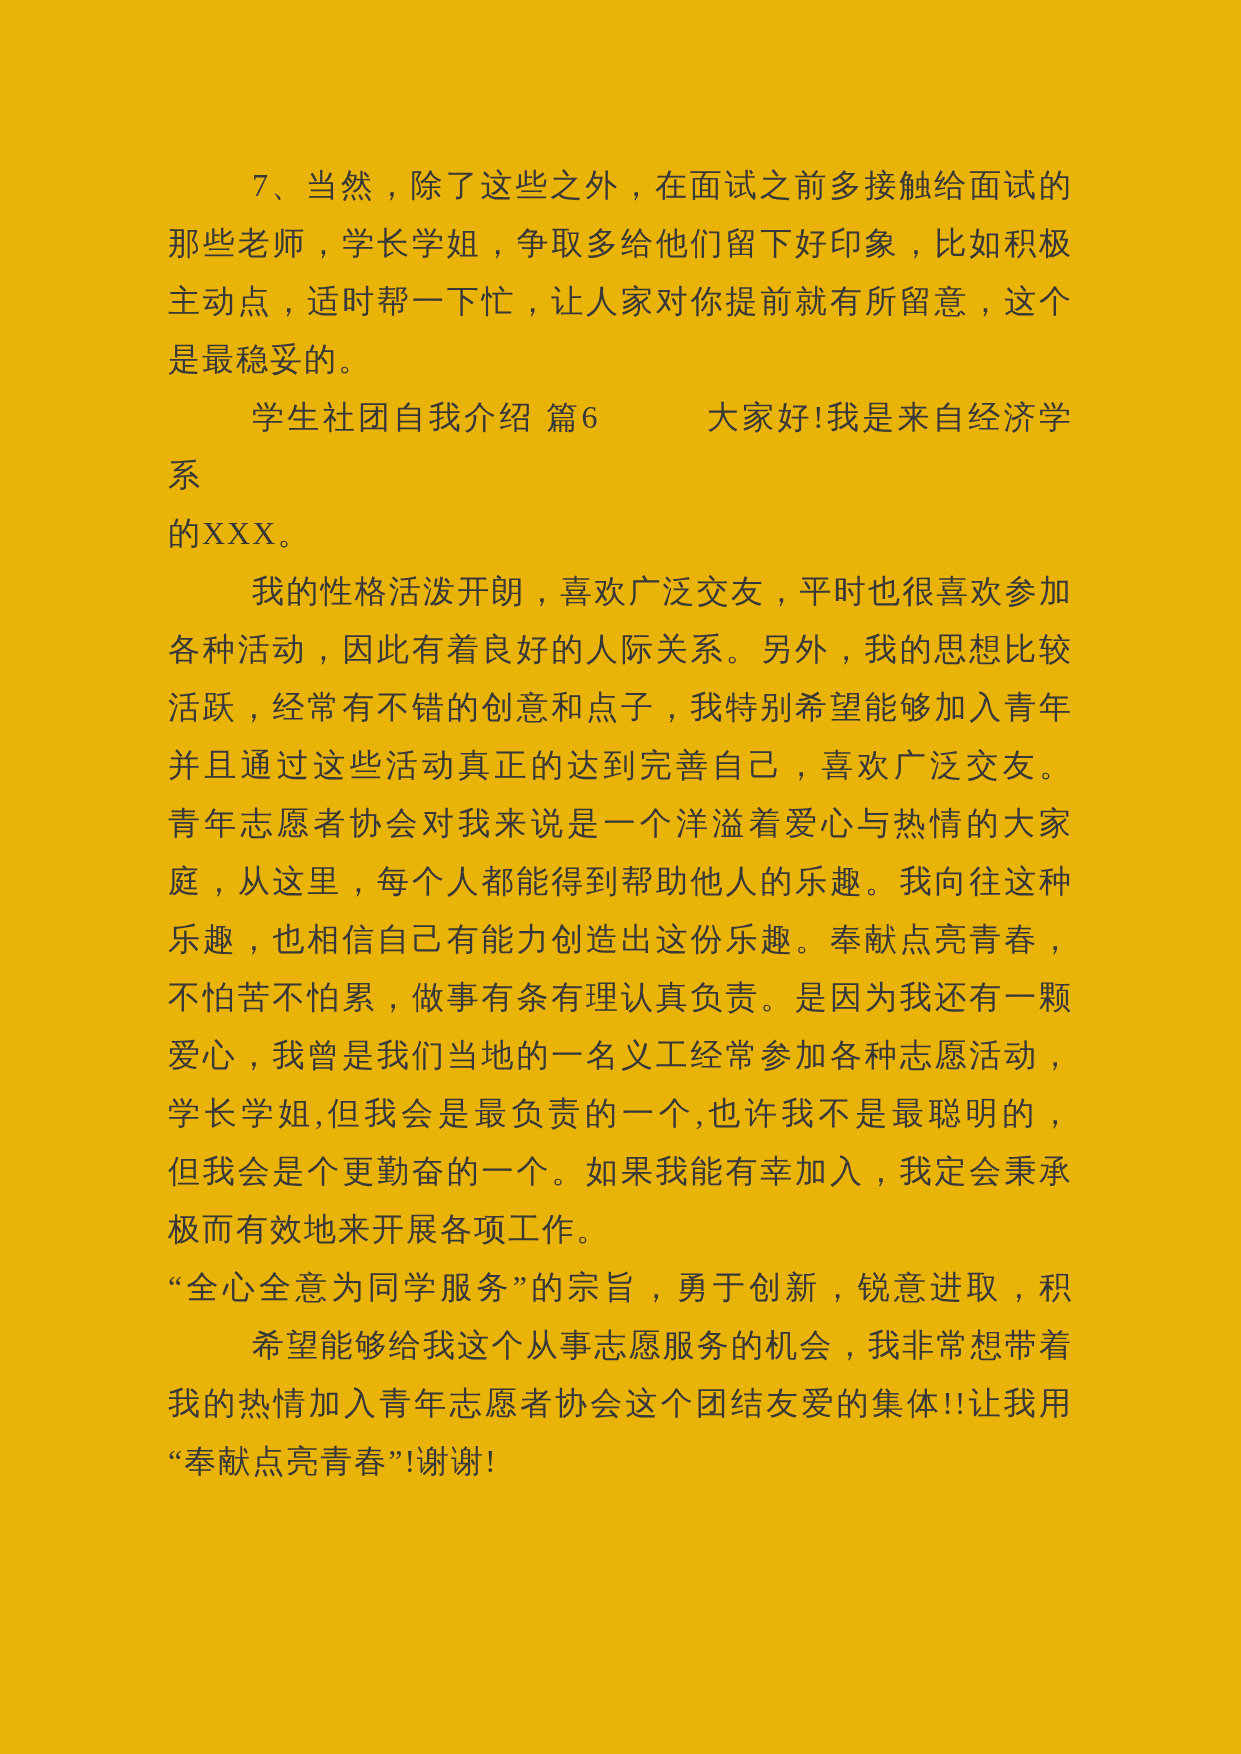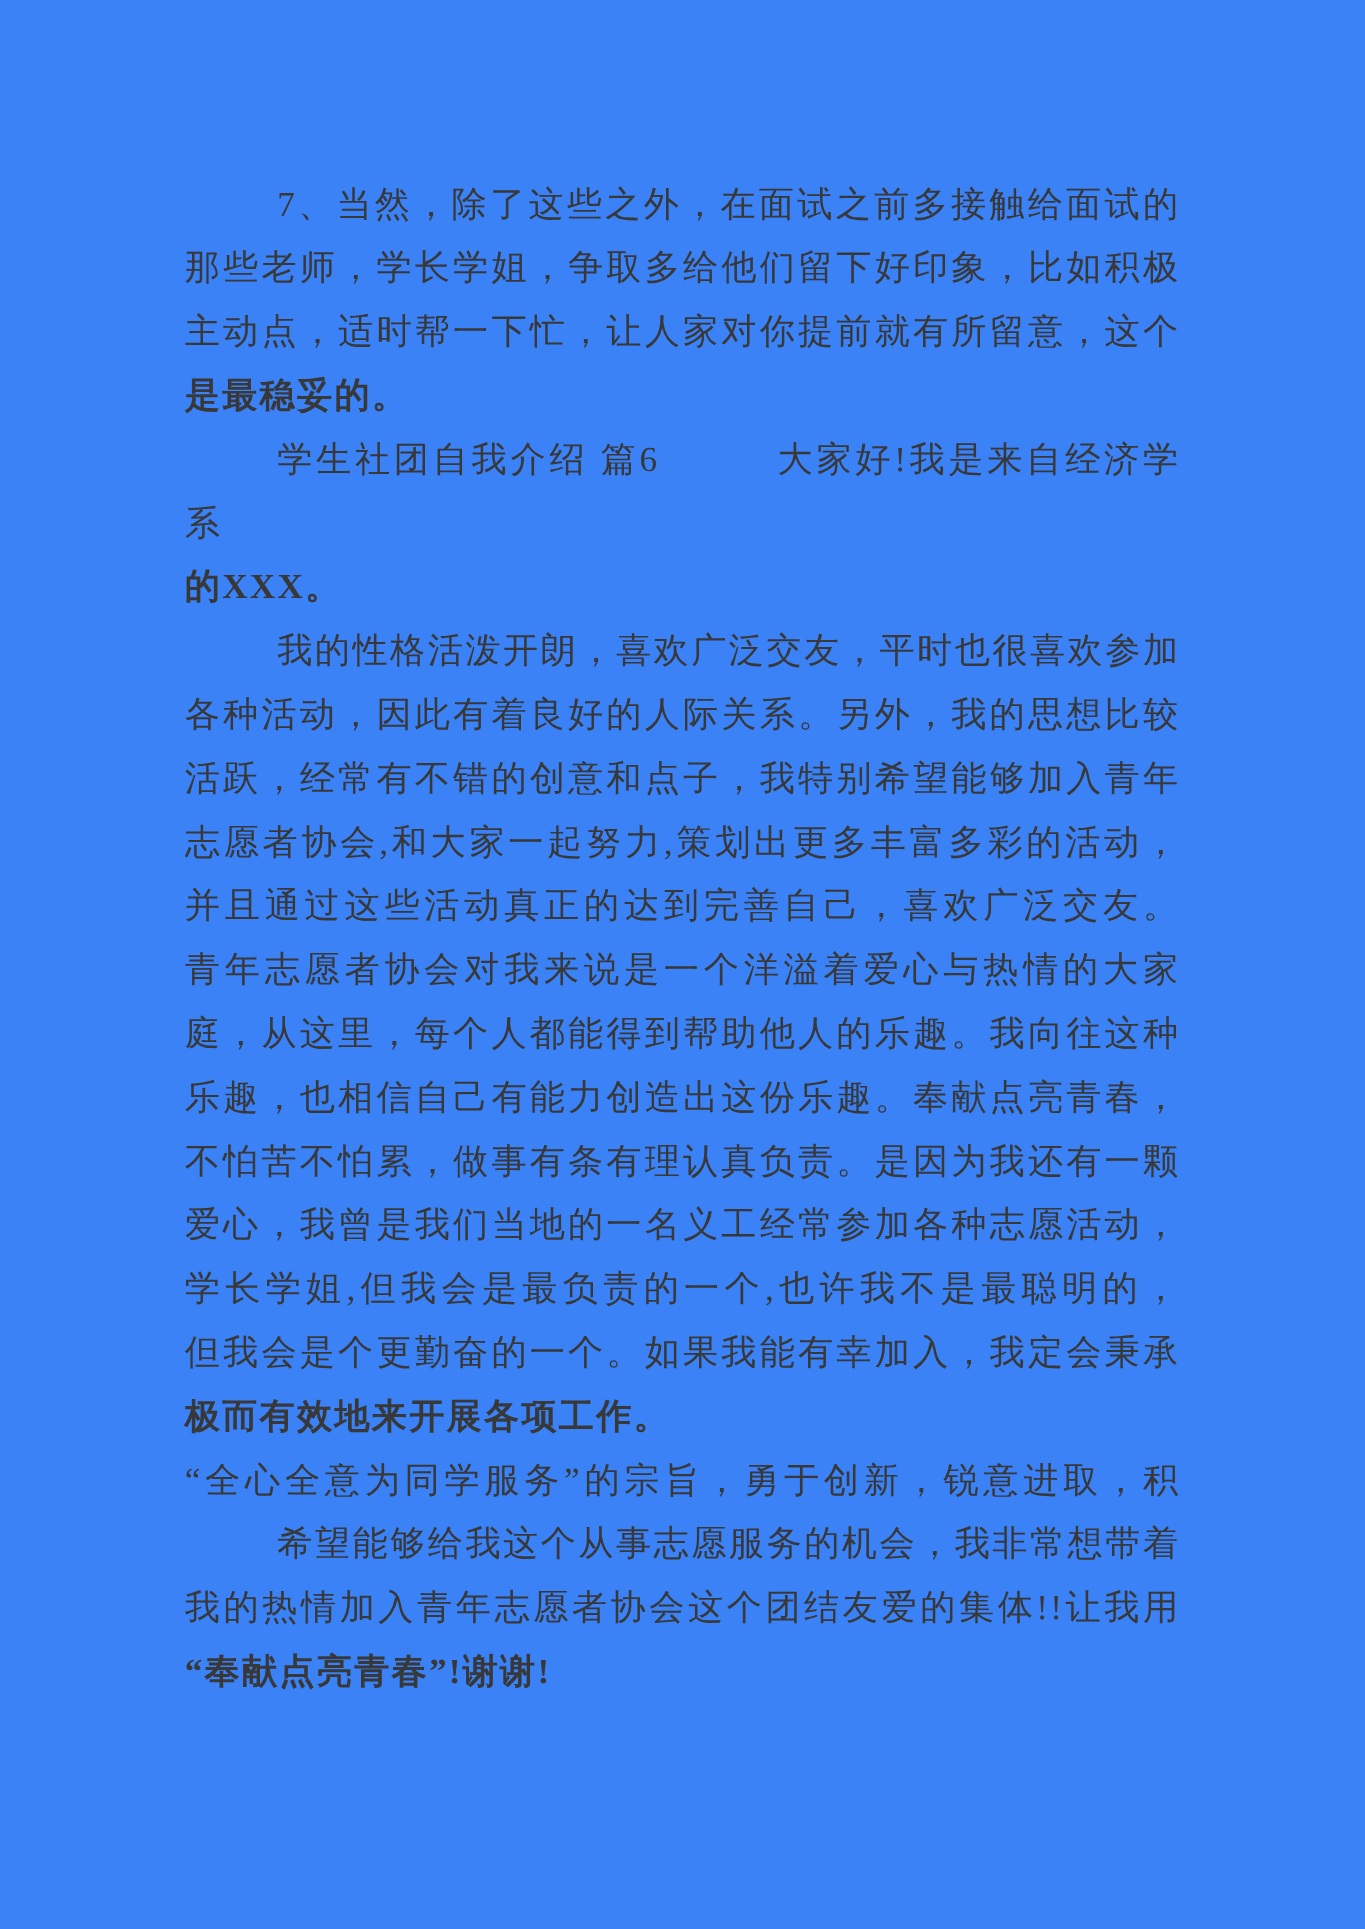--- a/index.html
+++ b/index.html
@@ -31,38 +31,36 @@
     text-justify: inter-character;
     letter-spacing: 2px;
     min-height: 58px;
     white-space: pre-wrap;
   }
   .line.indent {
     text-indent: 84px;
   }
   .line.last {
     text-align-last: left;
-    font-weight: bold;
   }
 </style>
 </head>
 <body>
 
-<div class="page" style="background: #3b82f6;">
+<div class="page" style="background: #eab308;">
   <div class="doc" id="doc" style="color: rgb(56, 56, 56);">
       <div class="line indent">7、当然，除了这些之外，在面试之前多接触给面试的</div>
       <div class="line">那些老师，学长学姐，争取多给他们留下好印象，比如积极</div>
       <div class="line">主动点，适时帮一下忙，让人家对你提前就有所留意，这个</div>
       <div class="line last">是最稳妥的。</div>
       <div class="line indent">学生社团自我介绍 篇6　　　大家好!我是来自经济学系</div>
       <div class="line last">的XXX。</div>
       <div class="line indent">我的性格活泼开朗，喜欢广泛交友，平时也很喜欢参加</div>
       <div class="line">各种活动，因此有着良好的人际关系。另外，我的思想比较</div>
       <div class="line">活跃，经常有不错的创意和点子，我特别希望能够加入青年</div>
-      <div class="line">志愿者协会,和大家一起努力,策划出更多丰富多彩的活动，</div>
       <div class="line">并且通过这些活动真正的达到完善自己，喜欢广泛交友。</div>
       <div class="line">青年志愿者协会对我来说是一个洋溢着爱心与热情的大家</div>
       <div class="line">庭，从这里，每个人都能得到帮助他人的乐趣。我向往这种</div>
       <div class="line">乐趣，也相信自己有能力创造出这份乐趣。奉献点亮青春，</div>
       <div class="line">不怕苦不怕累，做事有条有理认真负责。是因为我还有一颗</div>
       <div class="line">爱心，我曾是我们当地的一名义工经常参加各种志愿活动，</div>
       <div class="line">学长学姐,但我会是最负责的一个,也许我不是最聪明的，</div>
       <div class="line">但我会是个更勤奋的一个。如果我能有幸加入，我定会秉承</div>
       <div class="line last">极而有效地来开展各项工作。</div>
       <div class="line">“全心全意为同学服务”的宗旨，勇于创新，锐意进取，积</div>

